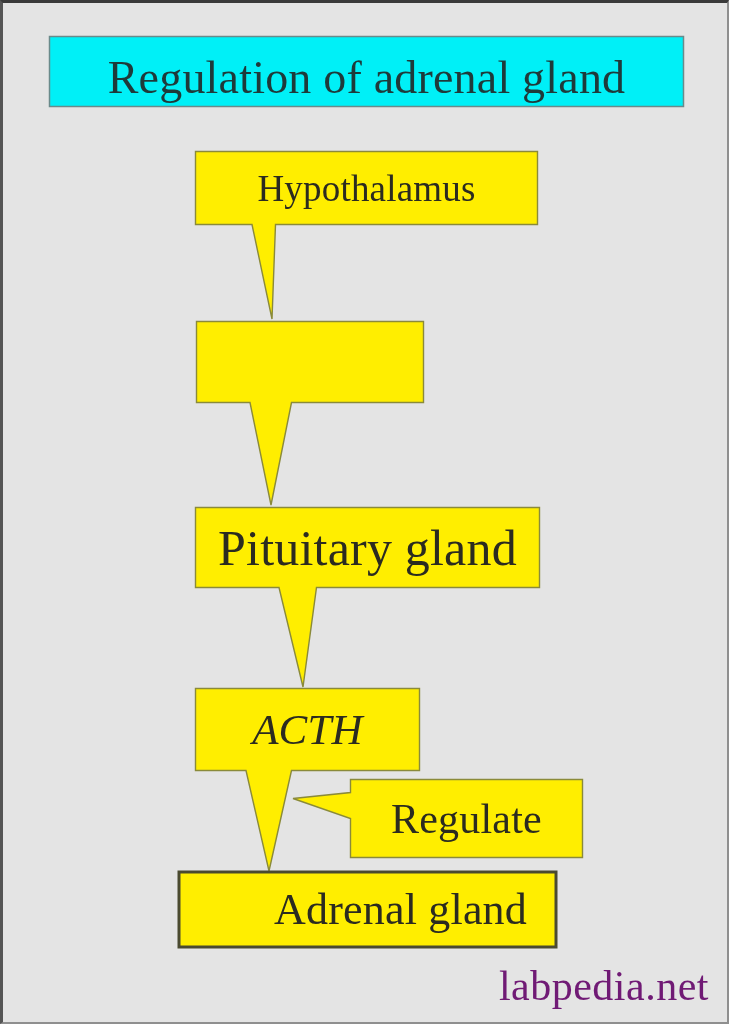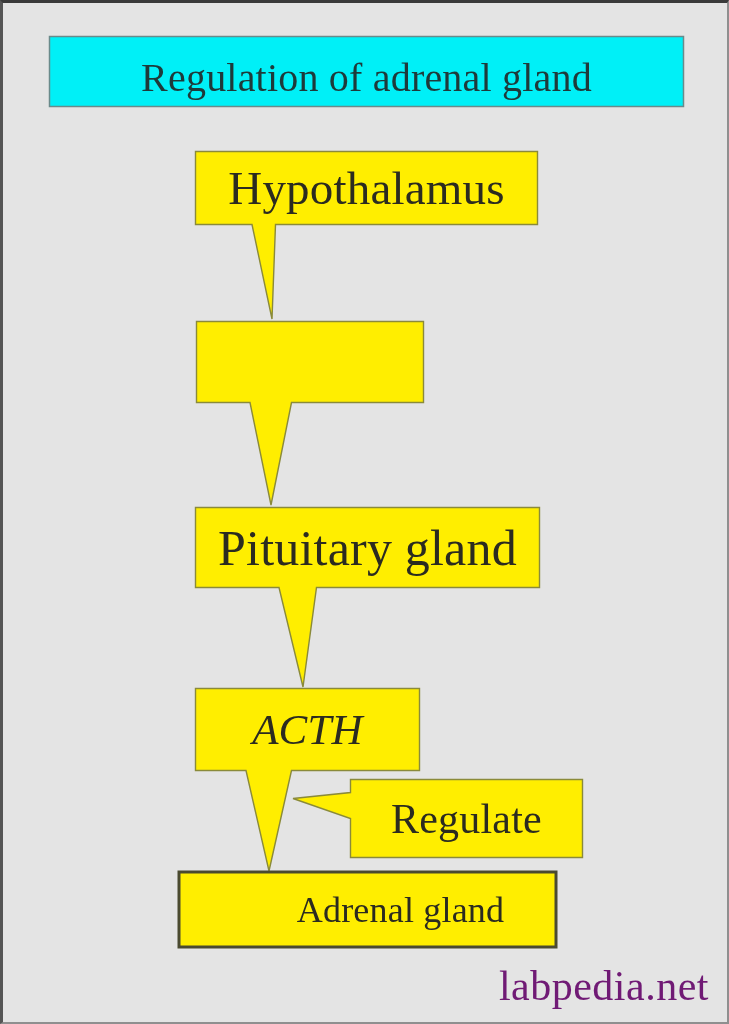--- a/index.html
+++ b/index.html
@@ -45,47 +45,47 @@
     letter-spacing: 0.2px;
     line-height: 1;
     pointer-events: none;
   }
 
   .title-text {
     left: 46px;
     top: 33px;
     width: 635px;
     height: 84px;
-    font-size: 40px;
+    font-size: 46px;
     color: #1e3a3a;
   }
   .t-hypothalamus {
     left: 192px; top: 148px; width: 343px; height: 74px;
-    font-size: 47px;
+    font-size: 37px;
   }
   .t-crh {
     left: 193px; top: 318px; width: 228px; height: 82px;
     font-size: 43px;
   }
   .t-pituitary {
     left: 192px; top: 504px; width: 345px; height: 81px;
     font-size: 50px;
   }
   .t-acth {
     left: 192px; top: 685px; width: 225px; height: 83px;
     font-size: 43px;
     font-style: italic;
   }
   .t-regulate {
     left: 347px; top: 776px; width: 233px; height: 79px;
     font-size: 42px;
   }
   .t-adrenal {
     left: 175px; top: 868px; width: 445px; height: 77px;
-    font-size: 36px;
+    font-size: 44px;
   }
 
   .watermark {
     position: absolute;
     right: 18px;
     bottom: 12px;
     font-size: 42px;
     color: #701a75;
     letter-spacing: 0.5px;
     pointer-events: none;

